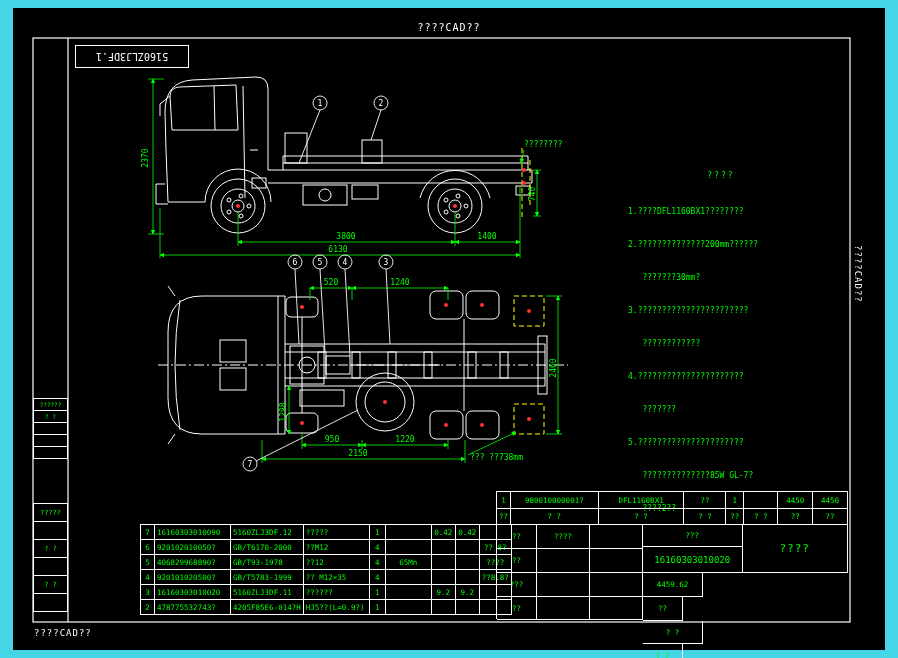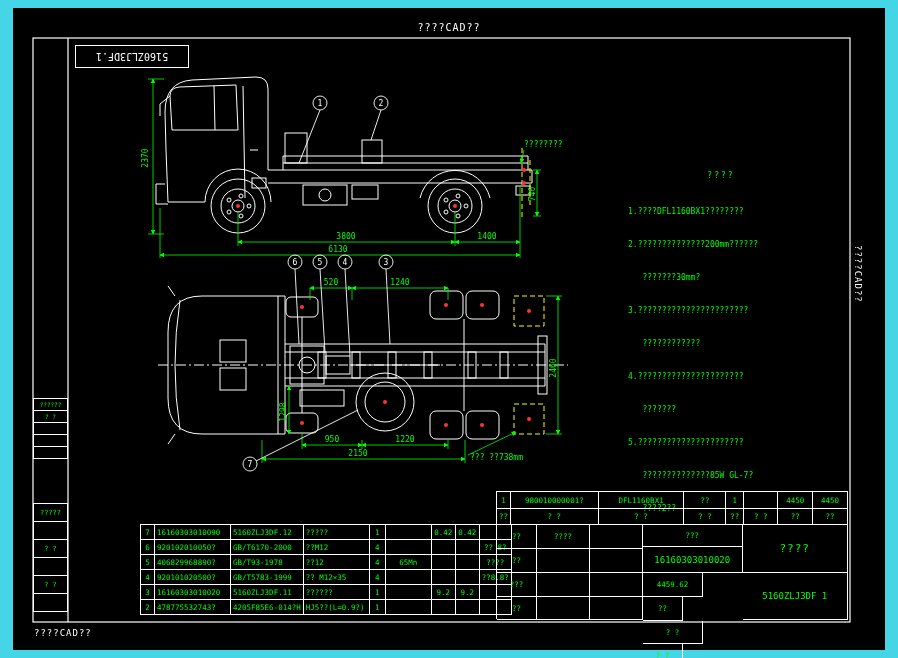--- a/index.html
+++ b/index.html
@@ -439,17 +439,16 @@
         <div class="cell med" style="height:26px">16160303010020</div>
         <div style="display:flex;flex-wrap:wrap;height:47px">
           <div class="cell" style="width:60px;height:24px">4459.62</div>
           <div class="cell" style="width:40px;height:24px">??</div>
           <div class="cell" style="width:60px;height:23px">? ?</div>
           <div class="cell" style="width:40px;height:23px">? ?</div>
         </div>
       </div>
       <div style="width:106px;display:flex;flex-direction:column">
         <div class="cell big" style="height:48px">????</div>
-        <div class="cell med" style="height:47px">5160ZLJ3DF 1</div>
       </div>
     </div>
   </div>
 </div>
 
 </body></html>

